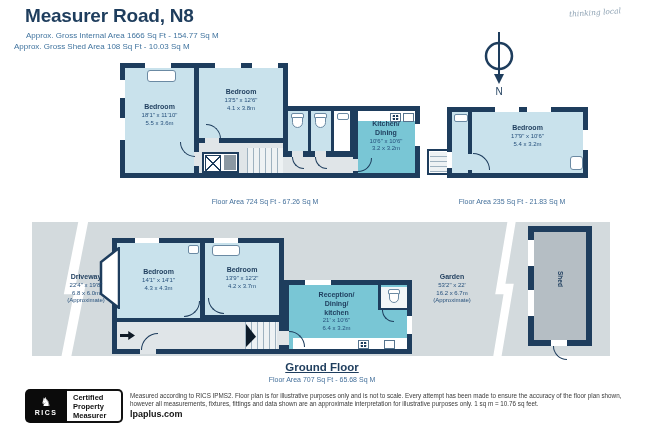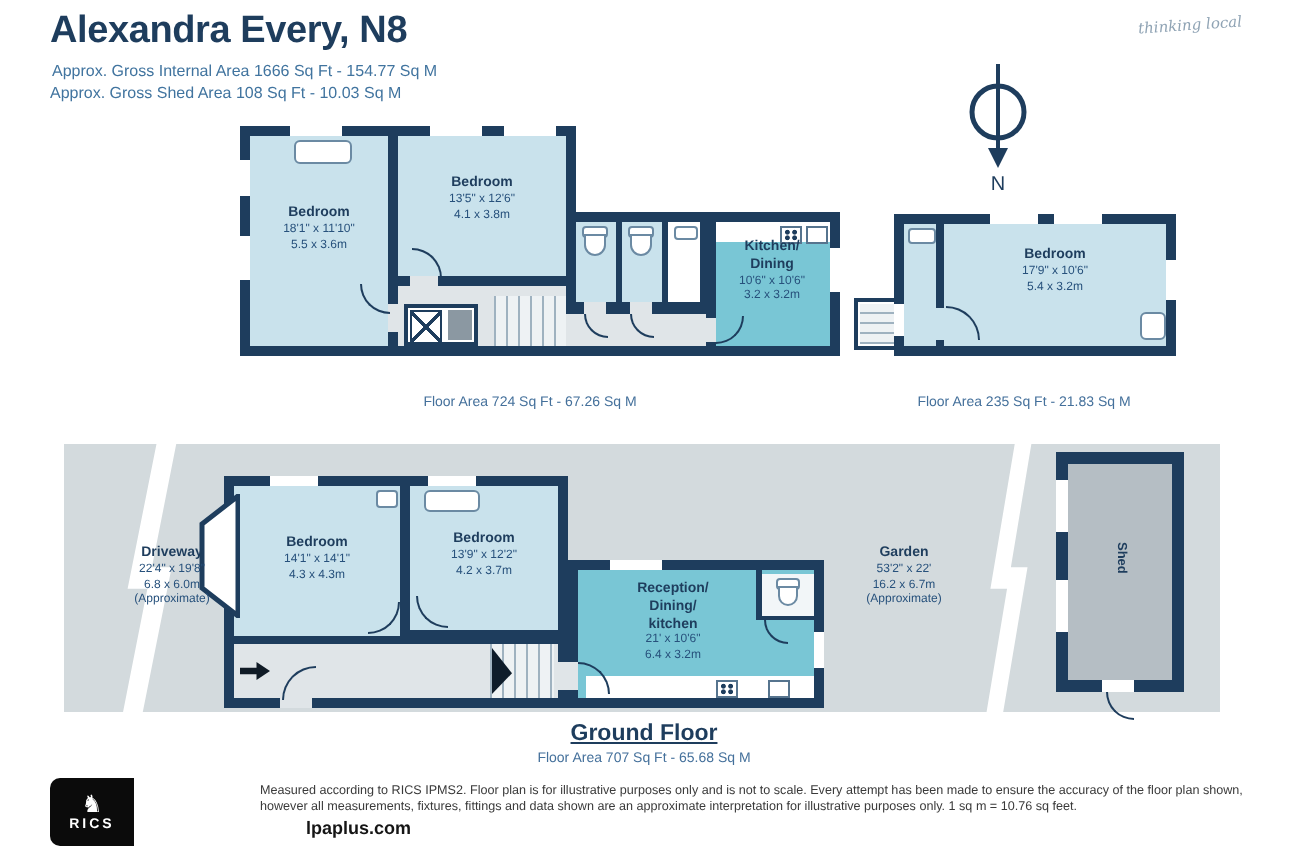--- a/index.html
+++ b/index.html
@@ -52,30 +52,30 @@
     clip-path:polygon(0 32%,55% 32%,55% 0,100% 50%,55% 100%,55% 68%,0 68%);}
   .wedge{position:absolute;background:#0e1c2a;clip-path:polygon(0 0,100% 55%,0 100%);}
   .rics-black{position:absolute;background:#0b0b0b;border-radius:5px 0 0 5px;display:flex;
     flex-direction:column;align-items:center;justify-content:center;}
   .rics-emblem{color:#fff;font-size:12px;line-height:1;}
   .rics-name{color:#fff;font-weight:700;font-size:7px;letter-spacing:1.5px;margin-top:1px;}
   .rics-white{position:absolute;background:#fff;border:2px solid #111;border-left:none;
     border-radius:0 5px 5px 0;display:flex;flex-direction:column;justify-content:center;padding-left:6px;box-sizing:border-box;}
   .rics-white span{font-weight:700;font-size:7.5px;color:#111;line-height:1.2;}
   .disc{position:absolute;font-size:6.3px;color:#3a3a3a;line-height:1.25;}
-  .site{position:absolute;font-weight:700;font-size:9px;color:#151515;margin-left:23px;}
+  .site{position:absolute;font-weight:700;font-size:9px;color:#151515;}
 </style>
 </head>
 <body>
 
 <div id="canvas">
 
-  <div class="page-title" style="left:25px;top:5px;">Alexandra Every, N8</div>
+  <div class="page-title" style="left:25px;top:5px;">Measurer Road, N8</div>
   <div class="subtitle" style="left:26px;top:31px;">Approx. Gross Internal Area 1666 Sq Ft - 154.77 Sq M</div>
-  <div class="subtitle" style="left:25px;top:42px;text-align:center;">Approx. Gross Shed Area 108 Sq Ft - 10.03 Sq M</div>
+  <div class="subtitle" style="left:14px;top:42px;text-align:center;">Approx. Gross Shed Area 108 Sq Ft - 10.03 Sq M</div>
 
   <div class="abs" style="left:552px;top:6px;width:90px;">
     <div class="tagline">thinking local</div>
   </div>
 
   <svg class="abs" style="left:477px;top:30px;" width="44" height="66" viewBox="0 0 44 66">
     <circle cx="22" cy="26" r="13" fill="none" stroke="#1e3d5d" stroke-width="2.5"></circle>
     <line x1="22" y1="2" x2="22" y2="46" stroke="#1e3d5d" stroke-width="2"></line>
     <polygon points="17,44 27,44 22,54" fill="#1e3d5d"></polygon>
     <text x="22" y="65" text-anchor="middle" font-size="10" font-family="Liberation Sans, sans-serif" fill="#1e3d5d">N</text>
@@ -245,19 +245,24 @@
     <span class="d">16.2 x 6.7m</span>
     <span class="d">(Approximate)</span>
   </div>
   <div class="ftitle" style="left:227px;top:361px;width:190px;text-decoration:underline;">Ground Floor</div>
   <div class="farea" style="left:227px;top:376px;width:190px;">Floor Area 707 Sq Ft - 65.68 Sq M</div>
 
   <div class="rics-black" style="left:25px;top:389px;width:42px;height:34px;">
     <span class="rics-emblem">♞</span>
     <span class="rics-name">RICS</span>
   </div>
+  <div class="rics-white" style="left:67px;top:389px;width:56px;height:34px;">
+    <span>Certified</span>
+    <span>Property</span>
+    <span>Measurer</span>
+  </div>
   <div class="disc" style="left:130px;top:392px;width:510px;">
     <span style="display:block;">Measured according to RICS IPMS2. Floor plan is for illustrative purposes only and is not to scale. Every attempt has been made to ensure the accuracy of the floor plan shown,</span>
     <span style="display:block;">however all measurements, fixtures, fittings and data shown are an approximate interpretation for illustrative purposes only. 1 sq m = 10.76 sq feet.</span>
   </div>
   <div class="site" style="left:130px;top:409px;">lpaplus.com</div>
 
 </div>
 
 </body></html>

